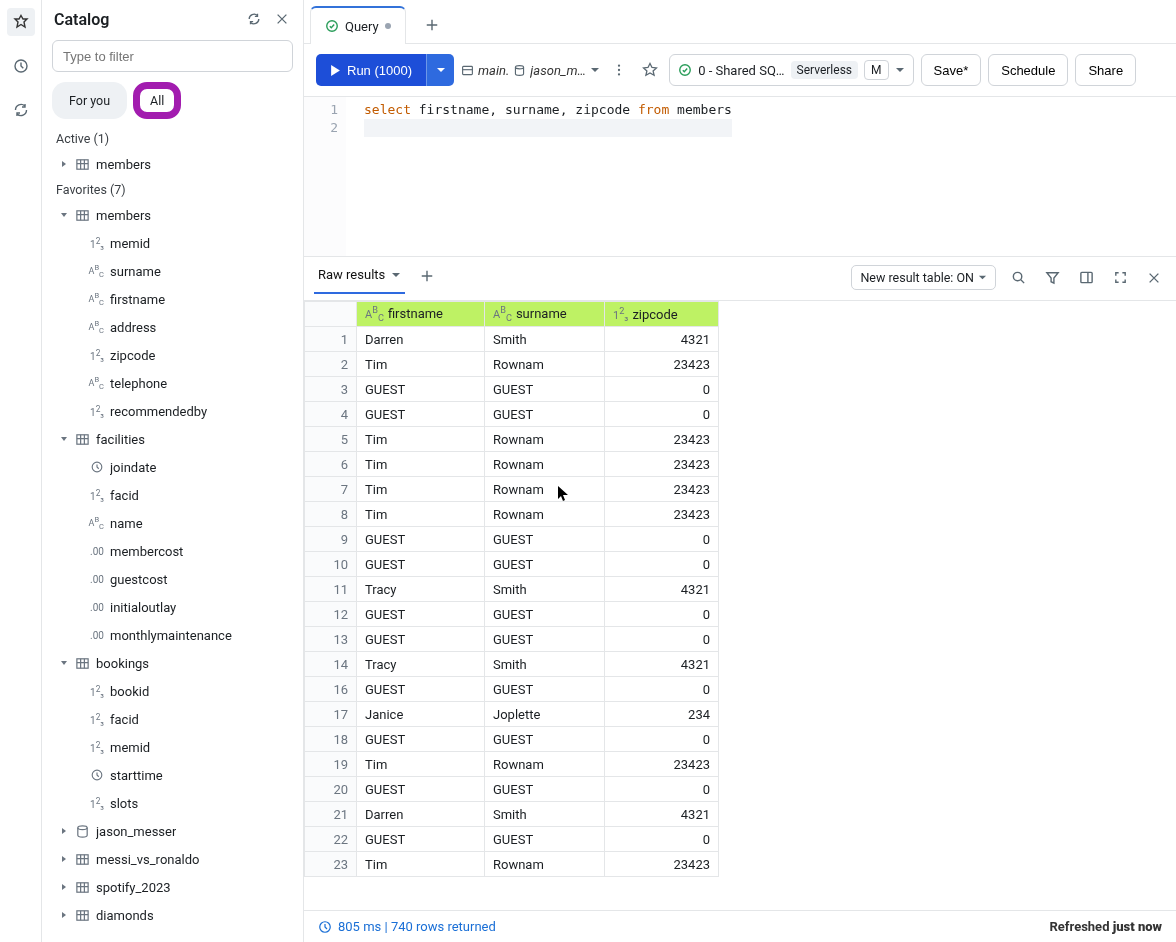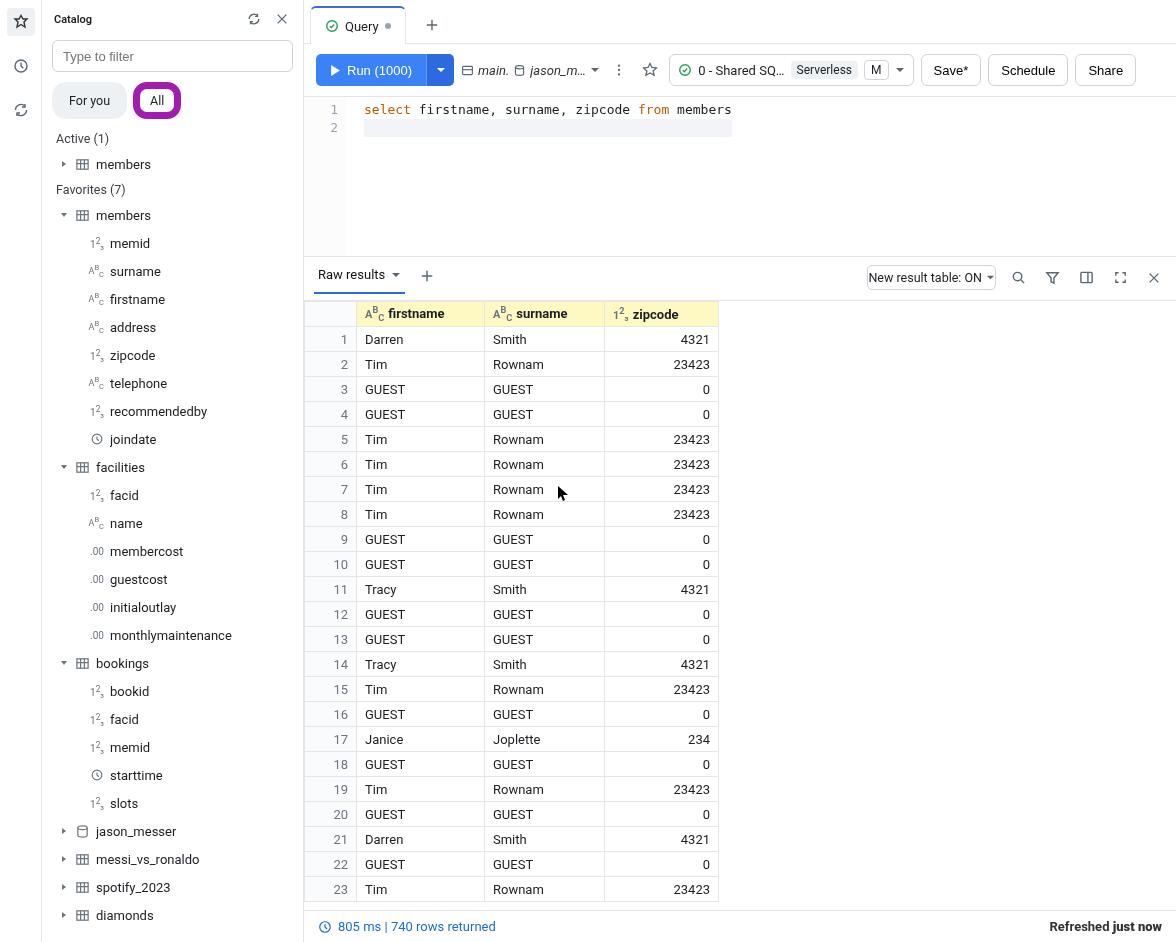--- a/index.html
+++ b/index.html
@@ -8,21 +8,21 @@
 .app { display: flex; height: 100%; }
 
 
 .rail { width: 42px; background: #fff; border-right: 1px solid #e4e6e8; display: flex; flex-direction: column; align-items: center; padding-top: 8px; gap: 16px; }
 .rail-btn { width: 28px; height: 28px; border-radius: 4px; display:flex; align-items:center; justify-content:center; cursor:pointer; color:#5a6872;}
 .rail-btn.active { background:#eef1f4; color:#333;}
 
 
 .sidebar { width: 262px; border-right: 1px solid #e4e6e8; display:flex; flex-direction:column; }
 .sidebar-hdr { display:flex; align-items:center; padding: 8px 10px 6px 12px; gap:6px;}
-.sidebar-title { font-weight:600; font-size:11px; flex:1;}
+.sidebar-title { font-weight:600; font-size:16px; flex:1;}
 .icon-btn { width:22px; height:22px; display:flex; align-items:center; justify-content:center; color:#5a6872; cursor:pointer; border-radius:3px;}
 .filter-wrap { padding: 4px 10px 8px;}
 .filter-input { width:100%; height:32px; border:1px solid #d0d4d9; border-radius:6px; padding:0 10px; font-size:13px; outline:none;}
 .chips { padding: 2px 10px 8px; display:flex; gap:6px;}
 .chip { padding:4px 10px; border-radius:14px; font-size:12.5px; border:7px solid #a21caf; cursor:pointer; background:#fff;}
 .chip.active{ background:#eef1f4; border-color:transparent;}
 .tree { flex:1; overflow:auto; padding: 0 4px 6px;}
 .section-label { font-size:12.5px; color:#3a3f44; padding: 4px 8px 4px 10px;}
 .tree-row { display:flex; align-items:center; height:28px; padding:0 6px 0 0; cursor:pointer; border-radius:4px; white-space:nowrap;}
 .tw { width:16px; height:16px; display:flex; align-items:center; justify-content:center; color:#6b7580; flex-shrink:0;}
@@ -33,46 +33,46 @@
 
 .main { flex:1; display:flex; flex-direction:column; min-width:0;}
 .tabbar { display:flex; align-items:flex-end; height:44px; border-bottom:1px solid #e4e6e8; padding-left:6px; gap:6px;}
 .tab { display:flex; align-items:center; gap:6px; padding:0 14px; height:38px; border:1px solid #e4e6e8; border-bottom:none; border-radius:6px 6px 0 0; font-size:13px; cursor:pointer; position:relative; top:1px; background:#fff;}
 .tab.active{ border-top:2px solid #3272d9;}
 .tab-dot{width:6px;height:6px;border-radius:50%;background:#9aa4b1;}
 .tab-add{ width:28px; height:28px; display:flex; align-items:center; justify-content:center; color:#5a6872; cursor:pointer; margin-bottom:4px; margin-left:6px;}
 
 .toolbar { display:flex; align-items:center; gap:7px; padding:10px 12px; border-bottom:1px solid #e4e6e8;}
 .run-group{display:flex;}
-.run-btn { background:#3b82f6; color:#fff; border:none; height:32px; padding:0 14px; border-radius:5px 0 0 5px; font-size:13px; display:flex; align-items:center; gap:6px; cursor:pointer;}
+.run-btn { background:#1d4ed8; color:#fff; border:none; height:32px; padding:0 14px; border-radius:5px 0 0 5px; font-size:13px; display:flex; align-items:center; gap:6px; cursor:pointer;}
 .run-caret { background:#2e6adf; color:#fff; width:28px; height:32px; border:none; border-left:1px solid rgba(255,255,255,0.3); border-radius:0 5px 5px 0; cursor:pointer; display:flex; align-items:center; justify-content:center;}
 .ctx { display:flex; align-items:center; gap:4px; color:#333; font-size:13px; cursor:pointer; max-width:160px;}
 .ctx span{overflow:hidden; text-overflow:ellipsis; white-space:nowrap;font-style:italic;}
 .tool-plain{ width:24px; height:24px; display:flex; align-items:center; justify-content:center; color:#5a6872; cursor:pointer;}
 .pill { height:32px; border:1px solid #d0d4d9; border-radius:6px; padding:0 8px; display:flex; align-items:center; gap:6px; font-size:13px; cursor:pointer; max-width:260px;}
 .pill .seg{overflow:hidden; text-overflow:ellipsis; white-space:nowrap;}
 .pill .tag{background:#eef1f4; padding:2px 6px; border-radius:4px; font-size:12px;}
 .btn { height:32px; border:1px solid #d0d4d9; background:#fff; border-radius:6px; padding:0 12px; font-size:13px; cursor:pointer;}
 
 .editor { display:flex; font-family: ui-monospace, Menlo, Consolas, monospace; font-size:13px; line-height:18px; background:#fff; height:160px; border-bottom:1px solid #e4e6e8; overflow:hidden;}
 .gutter { width:42px; text-align:right; color:#9aa4b1; padding:4px 8px 4px 0; background:#fcfcfd; user-select:none;}
 .code { padding:4px 6px; white-space:pre;margin-left:12px;}
 .kw{color:#c25b00;}
 .cur-line{background:#f2f4f7; display:inline-block; min-width:100%;}
 
 .res-tabs { display:flex; align-items:center; padding: 4px 10px 0; border-bottom:1px solid #e4e6e8; gap:10px; height:44px;}
 .res-tab { display:flex; align-items:center; gap:6px; padding:0 4px 10px; font-size:13px; color:#3a3f44; border-bottom:2px solid transparent; cursor:pointer;}
 .res-tab.active{border-bottom-color:#2e6adf; color:#111;}
 .res-right{margin-left:auto; display:flex; align-items:center; gap:10px; padding-bottom:6px;}
-.dropdown-pill{border:1px solid #d0d4d9; border-radius:5px; padding:4px 0; font-size:12.5px; display:flex; align-items:center; gap:4px; cursor:pointer;justify-content:space-between;}
+.dropdown-pill{border:1px solid #d0d4d9; border-radius:5px; padding:4px 8px; font-size:12.5px; display:flex; align-items:center; gap:4px; cursor:pointer;justify-content:space-between;}
 
 .grid-wrap{flex:1; overflow:auto; position:relative;}
 table.grid{border-collapse:collapse; table-layout:fixed;}
 .grid th, .grid td{border:1px solid #e4e6e8; height:25px; padding:0 8px; font-size:13px; text-align:left; background:#fff;}
-.grid th{background:#fef9c3; font-weight:700;}
+.grid th{background:#bef264; font-weight:400;}
 .grid th.rownum, .grid td.rownum{width:52px; text-align:right; color:#6b7580; background:#fafbfc; font-weight:400;}
 .grid td.num{ text-align:right;}
 .col-ico{color:#6b7580; margin-right:4px; font-size:11px;}
 
 .status{display:flex; align-items:center; justify-content:space-between; padding:8px 14px; border-top:1px solid #e4e6e8; font-size:13px;}
 .status-left{color:#1a6fd6; display:flex; align-items:center; gap:6px;}
 .status-right{color:#333;font-weight:bold;}
 .cursor-fake{position:absolute; left:558px; top:486px; width:12px; height:16px; pointer-events:none;}
 
 svg{display:block;}
@@ -190,42 +190,42 @@
             <span style="font-size:9px;color:#6b7580">A<sup>B</sup><sub>C</sub></span>
           </span>
         <span class="tree-label">telephone</span>
         </div>
         <div class="tree-row" style="padding-left:40px">
         <span class="ico">
             <span style="font-size:10px;color:#6b7580">1<sup>2</sup>₃</span>
           </span>
         <span class="tree-label">recommendedby</span>
         </div>
+        <div class="tree-row" style="padding-left:10px">
+    <span class="tw">
+            <svg width="10" height="10" viewBox="0 0 10 10" fill="#6b7580">
+              <path d="M2 3l3 4 3-4z"></path>
+            </svg>
+          </span>
+    <span class="ico">
+            <svg width="15" height="15" viewBox="0 0 16 16" fill="none" stroke="#6b7580" stroke-width="1.3">
+              <rect x="2" y="3" width="12" height="10"></rect>
+              <path d="M2 7h12M6 3v10M10 3v10"></path>
+            </svg>
+          </span>
+    <span class="tree-label">facilities</span>
+        </div>
         <div class="tree-row" style="padding-left:40px">
         <span class="ico">
             <svg width="14" height="14" viewBox="0 0 16 16" fill="none" stroke="#6b7580" stroke-width="1.3">
               <circle cx="8" cy="8" r="5.5"></circle>
               <path d="M8 5v3l2 2"></path>
             </svg>
           </span>
         <span class="tree-label">joindate</span>
-        </div>
-        <div class="tree-row" style="padding-left:10px">
-    <span class="tw">
-            <svg width="10" height="10" viewBox="0 0 10 10" fill="#6b7580">
-              <path d="M2 3l3 4 3-4z"></path>
-            </svg>
-          </span>
-    <span class="ico">
-            <svg width="15" height="15" viewBox="0 0 16 16" fill="none" stroke="#6b7580" stroke-width="1.3">
-              <rect x="2" y="3" width="12" height="10"></rect>
-              <path d="M2 7h12M6 3v10M10 3v10"></path>
-            </svg>
-          </span>
-    <span class="tree-label">facilities</span>
         </div>
         <div class="tree-row" style="padding-left:40px">
         <span class="ico">
             <span style="font-size:10px;color:#6b7580">1<sup>2</sup>₃</span>
           </span>
         <span class="tree-label">facid</span>
         </div>
         <div class="tree-row" style="padding-left:40px">
         <span class="ico">
             <span style="font-size:9px;color:#6b7580">A<sup>B</sup><sub>C</sub></span>
@@ -587,26 +587,20 @@
               <td>GUEST</td>
               <td class="num">0</td>
             </tr>
             <tr>
               <td class="rownum">14</td>
               <td>Tracy</td>
               <td>Smith</td>
               <td class="num">4321</td>
             </tr>
             <tr>
-              <td class="rownum">15</td>
-              <td>Tim</td>
-              <td>Rownam</td>
-              <td class="num">23423</td>
-            </tr>
-            <tr>
               <td class="rownum">16</td>
               <td>GUEST</td>
               <td>GUEST</td>
               <td class="num">0</td>
             </tr>
             <tr>
               <td class="rownum">17</td>
               <td>Janice</td>
               <td>Joplette</td>
               <td class="num">234</td>

